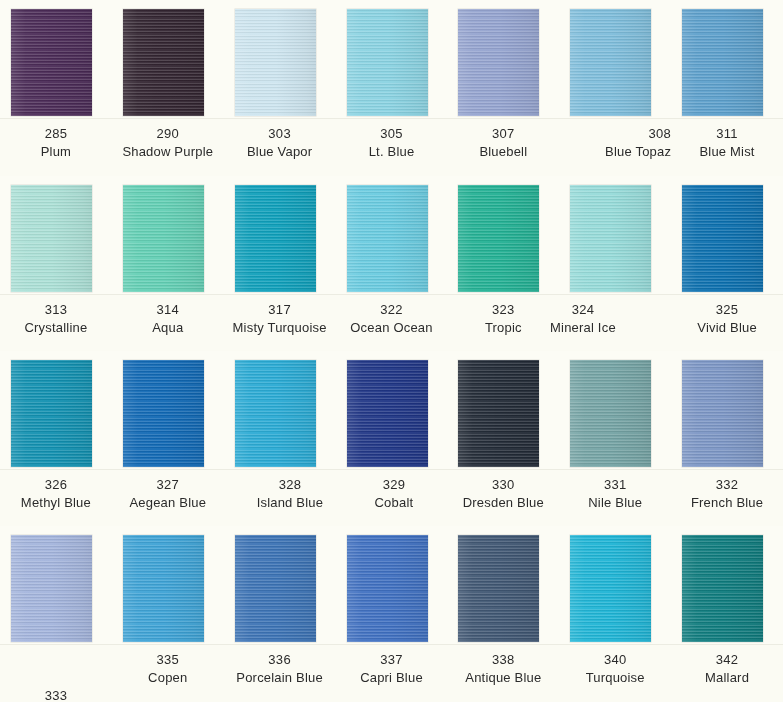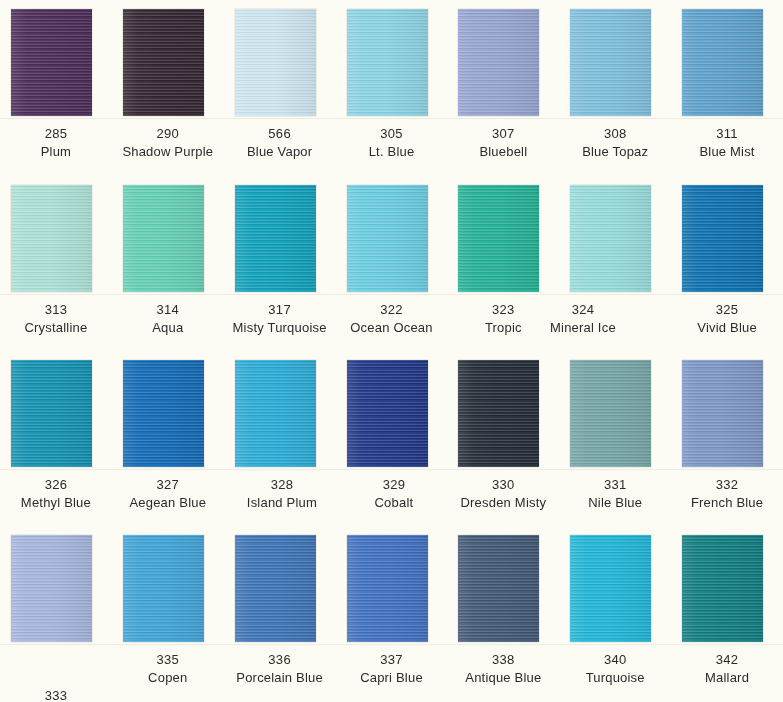--- a/index.html
+++ b/index.html
@@ -150,32 +150,32 @@
       <div class="row-labels">
         <div class="label-cell" style="left: 0px;">
           <div class="code">285</div>
           <div class="name">Plum</div>
         </div>
         <div class="label-cell" style="left: 111.857px;">
           <div class="code">290</div>
           <div class="name">Shadow Purple</div>
         </div>
         <div class="label-cell" style="left: 223.714px;">
-          <div class="code">566</div>
+          <div class="code">303</div>
           <div class="name">Blue Vapor</div>
         </div>
         <div class="label-cell" style="left: 335.571px;">
           <div class="code">305</div>
           <div class="name">Lt. Blue</div>
         </div>
         <div class="label-cell" style="left: 447.429px;">
           <div class="code">307</div>
           <div class="name">Bluebell</div>
         </div>
-        <div class="label-cell" style="left: 559.286px;">
+        <div class="label-cell" style="left: 559.286px; text-align: right;">
           <div class="code">308</div>
           <div class="name">Blue Topaz</div>
         </div>
         <div class="label-cell" style="left: 671.143px;">
           <div class="code">311</div>
           <div class="name">Blue Mist</div>
         </div>
       </div>
     </div>
     <div class="row" style="top: 176px;">
@@ -259,31 +259,31 @@
       </div>
       <div class="row-labels">
         <div class="label-cell" style="left: 0px;">
           <div class="code">326</div>
           <div class="name">Methyl Blue</div>
         </div>
         <div class="label-cell" style="left: 111.857px;">
           <div class="code">327</div>
           <div class="name">Aegean Blue</div>
         </div>
-        <div class="label-cell" style="left: 226px;">
+        <div class="label-cell" style="left: 234px;">
           <div class="code">328</div>
-          <div class="name">Island Plum</div>
+          <div class="name">Island Blue</div>
         </div>
         <div class="label-cell" style="left: 338px;">
           <div class="code">329</div>
           <div class="name">Cobalt</div>
         </div>
         <div class="label-cell" style="left: 447.429px;">
           <div class="code">330</div>
-          <div class="name">Dresden Misty</div>
+          <div class="name">Dresden Blue</div>
         </div>
         <div class="label-cell" style="left: 559.286px;">
           <div class="code">331</div>
           <div class="name">Nile Blue</div>
         </div>
         <div class="label-cell" style="left: 671.143px;">
           <div class="code">332</div>
           <div class="name">French Blue</div>
         </div>
       </div>

